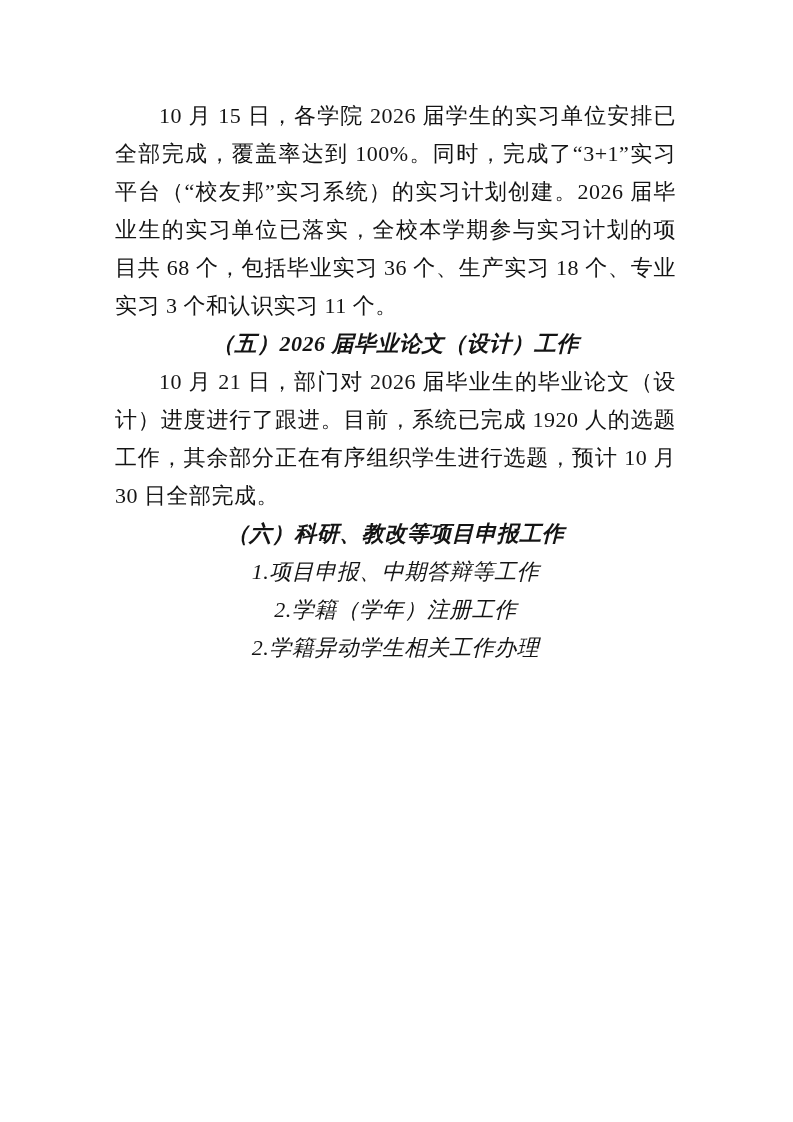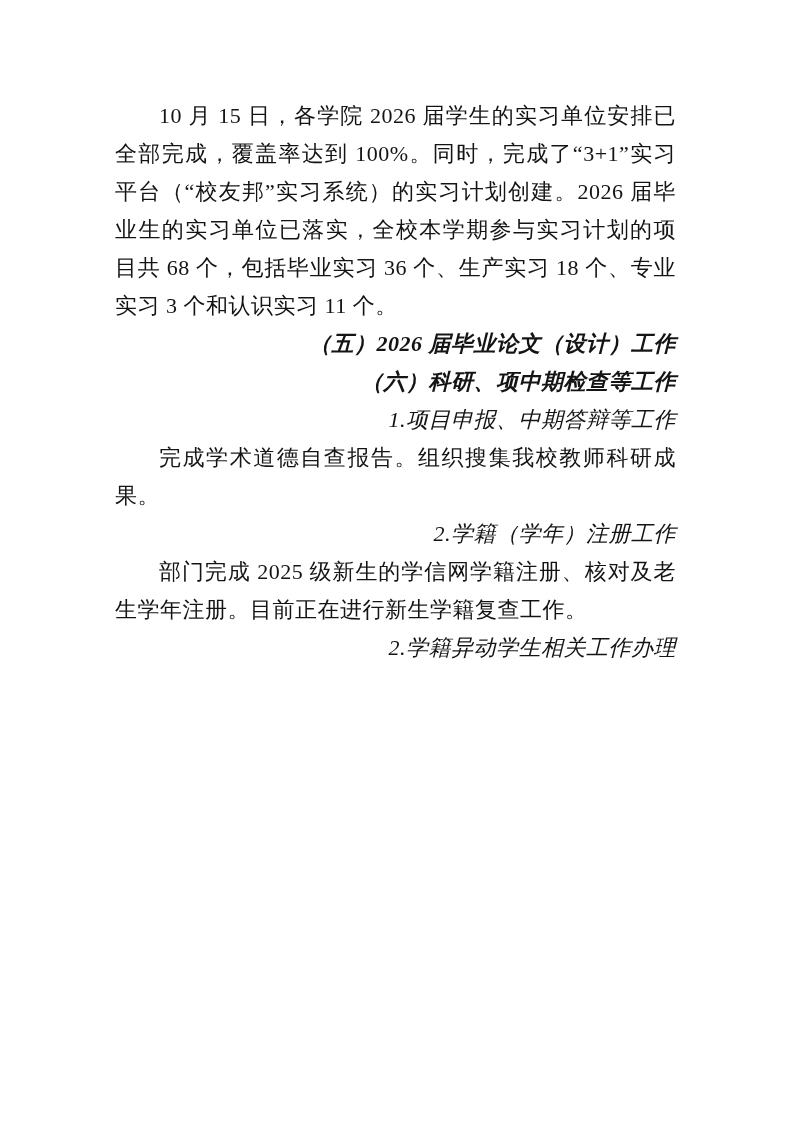--- a/index.html
+++ b/index.html
@@ -29,35 +29,34 @@
     letter-spacing: 0.5px;
   }
   .para {
     text-indent: 2em;
     text-align: justify;
     text-align-last: left;
   }
   .h3 {
     font-style: italic;
     font-weight: 600;
-    text-align: right;
+    text-align: center;
   }
   .h4 {
     font-style: italic;
     font-weight: 500;
-    text-align: right;
+    text-align: center;
   }
 </style>
 </head>
 <body>
 
 <div class="page">
   <div class="content">
     <p class="block para">10 月 15 日，各学院 2026 届学生的实习单位安排已全部完成，覆盖率达到 100%。同时，完成了“3+1”实习平台（“校友邦”实习系统）的实习计划创建。2026 届毕业生的实习单位已落实，全校本学期参与实习计划的项目共 68 个，包括毕业实习 36 个、生产实习 18 个、专业实习 3 个和认识实习 11 个。</p>
     <p class="block h3">（五）2026 届毕业论文（设计）工作</p>
-    <p class="block h3">（六）科研、项中期检查等工作</p>
+    <p class="block para">10 月 21 日，部门对 2026 届毕业生的毕业论文（设计）进度进行了跟进。目前，系统已完成 1920 人的选题工作，其余部分正在有序组织学生进行选题，预计 10 月 30 日全部完成。</p>
+    <p class="block h3">（六）科研、教改等项目申报工作</p>
     <p class="block h4">1.项目申报、中期答辩等工作</p>
-    <p class="block para">完成学术道德自查报告。组织搜集我校教师科研成果。</p>
     <p class="block h4">2.学籍（学年）注册工作</p>
-    <p class="block para">部门完成 2025 级新生的学信网学籍注册、核对及老生学年注册。目前正在进行新生学籍复查工作。</p>
     <p class="block h4">2.学籍异动学生相关工作办理</p>
   </div>
 </div>
 
 </body></html>

